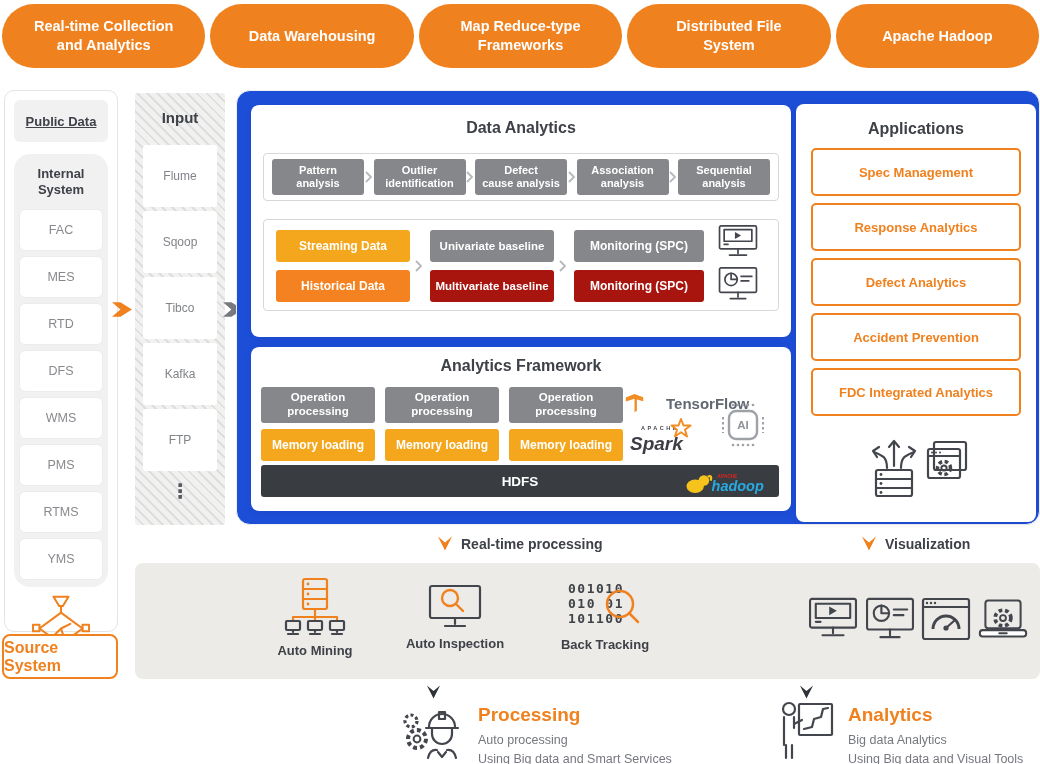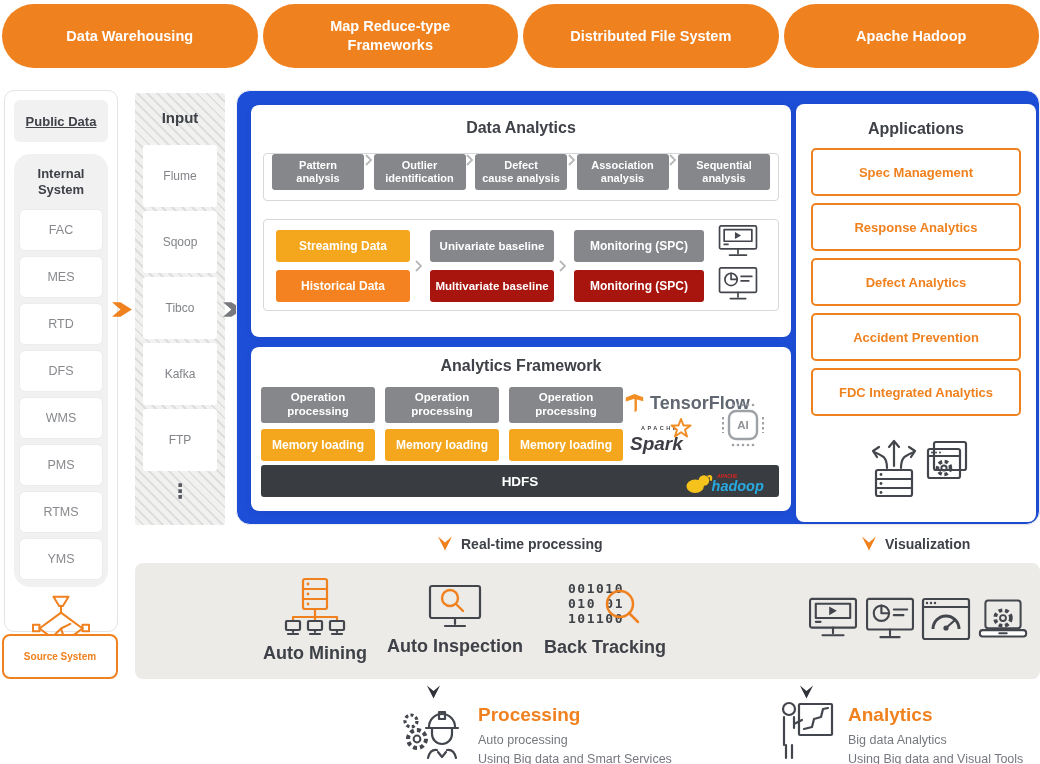--- a/index.html
+++ b/index.html
@@ -18,77 +18,78 @@
   .pub-box{height:42px;background:#f1f1f2;border-radius:6px;display:flex;align-items:center;
            justify-content:center;font-size:13px;font-weight:600;color:#3E4147;margin-bottom:12px;text-decoration:underline;}
   .group-box{background:#f1f1f2;border-radius:16px;padding:5px;}
   .group-title{text-align:center;font-size:13px;font-weight:600;color:#3E4147;margin:7px 4px 10px;line-height:1.25;}
   .sys-item{height:40px;background:#fff;border:1px solid #ececee;border-radius:6px;display:flex;
             align-items:center;justify-content:center;font-size:12.5px;color:#87898D;margin-bottom:5px;}
   .sys-item:last-child{margin-bottom:2px;}
   .chip-wrap{display:flex;justify-content:center;margin-top:6px;}
   .source-box{position:absolute;left:2px;top:634px;width:116px;height:45px;background:#fff;
               border:2.5px solid #F0811F;border-radius:8px;box-sizing:border-box;display:flex;
-              align-items:center;justify-content:center;color:#F0811F;font-weight:bold;font-size:10px;}
+              align-items:center;justify-content:center;color:#F0811F;font-weight:bold;font-size:16px;}
   
   .input-col{position:absolute;left:135px;top:93px;width:90px;height:432px;border-radius:3px;
              background:repeating-linear-gradient(45deg,#f1f1f0 0px,#f1f1f0 5px,#dedede 5px,#dedede 7px);
              box-sizing:border-box;}
   .input-title{text-align:center;font-size:15px;font-weight:bold;color:#3E4147;padding-top:16px;}
   .input-items{margin-top:19px;padding:0 8px;}
   .input-item{height:62px;background:#fff;border-radius:3px;display:flex;align-items:center;
               justify-content:center;font-size:12px;color:#808388;margin-bottom:4px;}
   .input-more{text-align:center;font-size:20px;font-weight:bold;color:#55585E;margin-top:8px;letter-spacing:0;}
   
   .big-card{position:absolute;left:236px;top:90px;width:804px;height:435px;background:#1d4ed8;
             border:1px solid #f0f0f2;border-radius:14px;box-sizing:border-box;}
   .panel{position:absolute;background:#fff;border-radius:8px;box-shadow:0 1px 7px rgba(40,40,60,.10);}
   .panel-da{left:14px;top:14px;width:540px;height:232px;}
   .panel-af{left:14px;top:256px;width:540px;height:164px;}
   .panel-apps{left:559px;top:13px;width:240px;height:418px;}
   .panel-title{text-align:center;font-size:16px;font-weight:bold;color:#3E4147;}
   .pipe-row{position:absolute;left:12px;top:48px;width:516px;height:48px;border:1px solid #d8d8da;
-            border-radius:4px;box-sizing:border-box;display:flex;
+            border-radius:4px;box-sizing:border-box;display:flex;align-items:center;
             justify-content:space-between;padding:0 8px;}
   .pipe-box{width:92px;height:36px;background:#85878A;border-radius:3px;color:#fff;font-weight:bold;
             font-size:11px;line-height:1.18;display:flex;flex-direction:column;align-items:center;
             justify-content:center;text-align:center;}
   .flow-row{position:absolute;left:12px;top:114px;width:516px;height:92px;border:1px solid #d8d8da;
             border-radius:4px;box-sizing:border-box;}
   .fbox{position:absolute;height:32px;border-radius:3px;color:#fff;font-weight:bold;font-size:12px;
         display:flex;align-items:center;justify-content:center;white-space:nowrap;}
   .op-box{position:absolute;top:40px;width:114px;height:36px;background:#85878A;border-radius:3px;
           color:#fff;font-weight:bold;font-size:11.5px;line-height:1.18;display:flex;align-items:center;
           justify-content:center;text-align:center;padding:0 10px;box-sizing:border-box;}
   .mem-box{position:absolute;top:82px;width:114px;height:32px;background:#F4A71D;border-radius:3px;
            color:#fff;font-weight:bold;font-size:12px;display:flex;align-items:center;justify-content:center;white-space:nowrap;}
   .hdfs-bar{position:absolute;left:10px;top:118px;width:518px;height:32px;background:#393D42;border-radius:3px;
             display:flex;align-items:center;justify-content:center;color:#fff;font-weight:bold;font-size:13.5px;}
-  .tf-logo{position:absolute;left:374px;top:46px;display:flex;align-items:center;gap:6px;
-           font-size:18px;font-weight:600;color:#616871;}
+  .tf-logo{position:absolute;left:374px;top:46px;display:flex;align-items:center;gap:22px;
+           font-size:15px;font-weight:600;color:#616871;}
   .app-item{position:absolute;left:15px;width:210px;height:48px;border:2px solid #F0811F;border-radius:5px;
             background:#fff;box-sizing:border-box;display:flex;align-items:center;justify-content:center;
             color:#F0811F;font-size:13px;font-weight:600;}
   
   .flow-label{position:absolute;display:flex;align-items:center;gap:8px;font-size:14px;font-weight:600;color:#3E4147;}
   
   .band{position:absolute;left:135px;top:563px;width:905px;height:116px;background:#ECEBE8;border-radius:8px;}
   .band-group{position:absolute;width:140px;text-align:center;}
-  .band-label{margin-top:4px;font-size:18px;font-weight:600;color:#3E4147;}
+  .band-label{margin-top:4px;font-size:13px;font-weight:600;color:#3E4147;}
   
   .note-title{font-size:19px;font-weight:bold;color:#F0811F;margin-bottom:5px;}
   .note-line{font-size:12.5px;color:#75787E;line-height:18.5px;}
   svg{display:block;}
   .ic{stroke:#43464C;fill:none;stroke-width:2.2;stroke-linecap:round;stroke-linejoin:round;}
   .ico{stroke:#F0811F;fill:none;stroke-width:2.2;stroke-linecap:round;stroke-linejoin:round;}
 </style>
 </head>
 <body>
 
 <div class="pills">
+  <div class="pill">Real-time Collection and Analytics</div>
   <div class="pill">Data Warehousing</div>
   <div class="pill">Map Reduce-type Frameworks</div>
   <div class="pill">Distributed File System</div>
   <div class="pill">Apache Hadoop</div>
 </div>
 
 <div class="left-card">
   <div class="pub-box">Public Data</div>
   <div class="group-box">
     <div class="group-title">Internal System</div>

